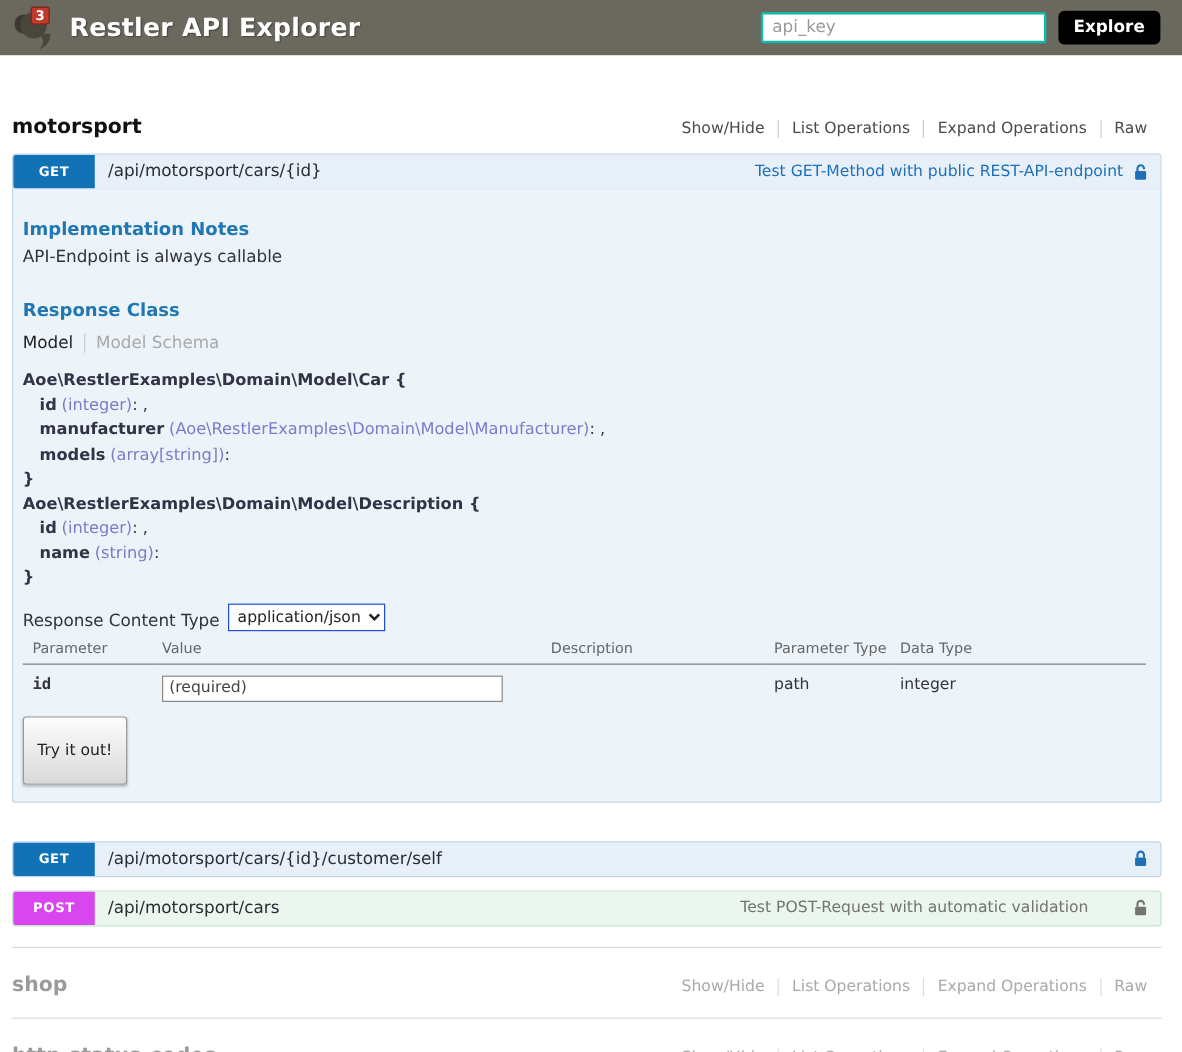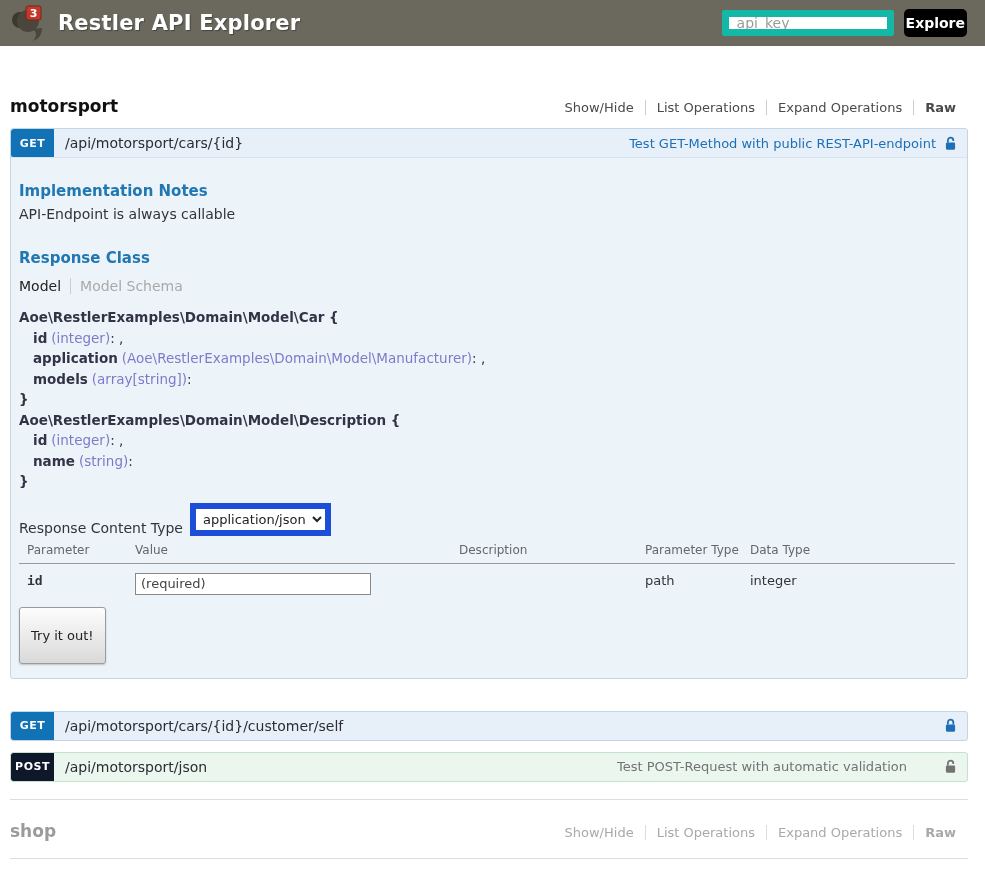--- a/index.html
+++ b/index.html
@@ -22,85 +22,85 @@
   .app-title {
     color: #fff;
     font-size: 21px;
     font-weight: bold;
     margin-left: 8px;
     text-shadow: 1px 1px 1px rgba(0,0,0,.35);
     letter-spacing: .2px;
   }
   .header-right { margin-left: auto; display: flex; align-items: center; gap: 10px; }
   .api-key-input {
-    width: 172px; height: 26px;
-    border: 7px solid #14b8a6; border-radius: 2px;
+    width: 238px; height: 26px;
+    border: 2px solid #14b8a6; border-radius: 2px;
     padding: 2px 8px; font-size: 14px;
     font-family: "DejaVu Sans", sans-serif;
     color: #333; background: #fff; outline: none;
   }
   .api-key-input::placeholder { color: #9a9a9a; }
   .explore-btn {
     background: #000; color: #fff;
     border: none; border-radius: 5px;
     font-family: "DejaVu Sans", sans-serif;
     font-size: 14px; font-weight: bold;
-    padding: 6px 2px; cursor: pointer;
+    padding: 6px 13px; cursor: pointer;
   }
 
   
   .main { margin: 50px 17px 30px 10px; width: 958px; }
 
   .resource-head {
     display: flex; align-items: baseline; justify-content: space-between;
     padding-right: 12px; margin-bottom: 12px; margin-top: 12px;
   }
   .resource-title { font-size: 17px; font-weight: bold; color: #111; cursor: pointer; }
   .resource-links { list-style: none; display: flex; align-items: center; }
   .resource-links li { display: flex; align-items: center; }
   .resource-links a {
     font-size: 13px; color: #4a4a4a; text-decoration: none; cursor: pointer;
     padding: 0 11px; white-space: nowrap;
   }
   .resource-links li + li { border-left: 1px solid #ccc; }
-  .resource-links li:last-child a { padding-right: 0; font-weight: bold; }
+  .resource-links li:last-child a { padding-right: 0; }
 
   .resource-gray { border-top: 1px solid #ddd; margin-top: 17px; padding-top: 9px; }
   .resource-gray .resource-head { margin-bottom: 10px; }
   .resource-gray .resource-title { color: #9b9b9b; }
   .resource-gray .resource-links a { color: #a9a9a9; }
   .resource-gray .resource-links li + li { border-left: 1px solid #ddd; }
 
   
   .endpoint { border-radius: 3px; }
   .ep-head {
     display: flex; align-items: stretch; height: 30px;
     border: 1px solid #c2d6e8; border-radius: 3px;
     background: #e7f0f8; overflow: hidden; cursor: pointer;
   }
   .ep-method {
-    width: 43px; flex: none;
+    width: 68px; flex: none;
     display: flex; align-items: center; justify-content: center;
     background: #1272b6; color: #fff;
     font-size: 11px; font-weight: bold; letter-spacing: .5px;
     border-radius: 2px 0 0 2px;
   }
   .ep-path {
     flex: 1; display: flex; align-items: center;
     margin-left: 11px; font-size: 14px; color: #2c2c35; text-decoration: none;
   }
   .ep-summary {
     display: flex; align-items: center; gap: 7px;
     margin-right: 9px; font-size: 13px; text-decoration: none;
     color: #1d6fb8; white-space: nowrap;
   }
   .lock-icon { width: 15px; height: 15px; display: block; }
 
   .endpoint.green .ep-head { background: #eaf6ee; border-color: #c4e3cf; }
-  .endpoint.green .ep-method { background: #0f172a; }
+  .endpoint.green .ep-method { background: #d946ef; }
   .endpoint.green .ep-summary { color: #737373; gap: 36px; }
 
   
   .endpoint.expanded {
     border: 1px solid #c2d6e8; border-radius: 3px;
     background: #ecf4fa;
   }
   .endpoint.expanded .ep-head {
     border: none; border-bottom: 1px solid #d7e4f0;
     border-radius: 3px 3px 0 0; height: 29px;
@@ -120,37 +120,37 @@
   .m-line { color: #333347; font-weight: bold; }
   .m-prop { padding-left: 14px; font-weight: normal; }
   .m-name { font-weight: bold; color: #333347; margin-right: 4px; }
   .m-type { color: #7d7bc8; }
   .m-tail { color: #333347; }
 
   .rct-row { margin-top: 11px; display: flex; align-items: flex-end; font-size: 14px; }
   .rct-select {
     margin-left: 7px; font-size: 13px; padding: 2px 3px;
     font-family: "DejaVu Sans", sans-serif;
-    border: 6px solid #1d4ed8; background: #fff; color: #222;
+    border: 1px solid #1d4ed8; background: #fff; color: #222;
   }
 
   .params-heading { margin-top: 23px; }
   .params-table { margin-top: 7px; width: 100%; border-collapse: collapse; table-layout: fixed; }
   .params-table col.c1 { width: 108px; }
   .params-table col.c2 { width: 324px; }
   .params-table col.c3 { width: 186px; }
   .params-table col.c4 { width: 105px; }
   .params-table th {
     text-align: left; font-weight: normal; font-size: 12px; color: #666;
     padding: 0 0 6px 8px; border-bottom: 1px solid #999;
   }
   .params-table td { padding: 9px 0 0 8px; vertical-align: top; font-size: 13px; color: #33333d; }
   .param-name { font-family: "DejaVu Sans Mono", monospace; font-weight: bold; font-size: 13px; }
   .param-input {
-    width: 236px; height: 22px; border: 1px solid #888;
+    width: 284px; height: 22px; border: 1px solid #888;
     padding: 2px 5px; font-size: 13px; background: #fff;
     font-family: "DejaVu Sans", sans-serif; color: #222;
   }
   .param-input::placeholder { color: #444; }
 
   .try-btn {
     margin-top: 12px;
     font-family: "DejaVu Sans", sans-serif;
     font-size: 13px; color: #222;
     background: linear-gradient(#fdfdfd, #d9d9d9);
@@ -223,21 +223,21 @@
         <h3 class="blue-heading response-class-heading">Response Class</h3>
 
         <div class="tabs">
           <span class="tab active">Model</span>
           <span class="tab inactive">Model Schema</span>
         </div>
 
         <div class="model-block">
           <div class="m-line">Aoe\RestlerExamples\Domain\Model\Car {</div>
           <div class="m-line m-prop"><span class="m-name">id</span><span class="m-type">(integer)</span><span class="m-tail">: ,</span></div>
-          <div class="m-line m-prop"><span class="m-name">application</span><span class="m-type">(Aoe\RestlerExamples\Domain\Model\Manufacturer)</span><span class="m-tail">: ,</span></div>
+          <div class="m-line m-prop"><span class="m-name">manufacturer</span><span class="m-type">(Aoe\RestlerExamples\Domain\Model\Manufacturer)</span><span class="m-tail">: ,</span></div>
           <div class="m-line m-prop"><span class="m-name">models</span><span class="m-type">(array[string])</span><span class="m-tail">:</span></div>
           <div class="m-line">}</div>
           <div class="m-line">Aoe\RestlerExamples\Domain\Model\Description {</div>
           <div class="m-line m-prop"><span class="m-name">id</span><span class="m-type">(integer)</span><span class="m-tail">: ,</span></div>
           <div class="m-line m-prop"><span class="m-name">name</span><span class="m-type">(string)</span><span class="m-tail">:</span></div>
           <div class="m-line">}</div>
         </div>
 
         <div class="rct-row">
           <label>Response Content Type</label>
@@ -292,21 +292,21 @@
           </svg>
         </a>
       </div>
     </div>
 
     <div class="gap-sm"></div>
 
     <div class="endpoint green">
       <div class="ep-head">
         <span class="ep-method">POST</span>
-        <a class="ep-path">/api/motorsport/json</a>
+        <a class="ep-path">/api/motorsport/cars</a>
         <a class="ep-summary">
           <span>Test POST-Request with automatic validation</span>
           <svg class="lock-icon" viewBox="0 0 16 16">
             <path d="M5.2 7 V4.7 a2.9 2.9 0 0 1 5.8 0 v.6" fill="none" stroke="currentColor" stroke-width="1.9"></path>
             <rect x="3.1" y="7" width="9.8" height="7.6" rx="1.2" fill="currentColor"></rect>
           </svg>
         </a>
       </div>
     </div>
   </section>

